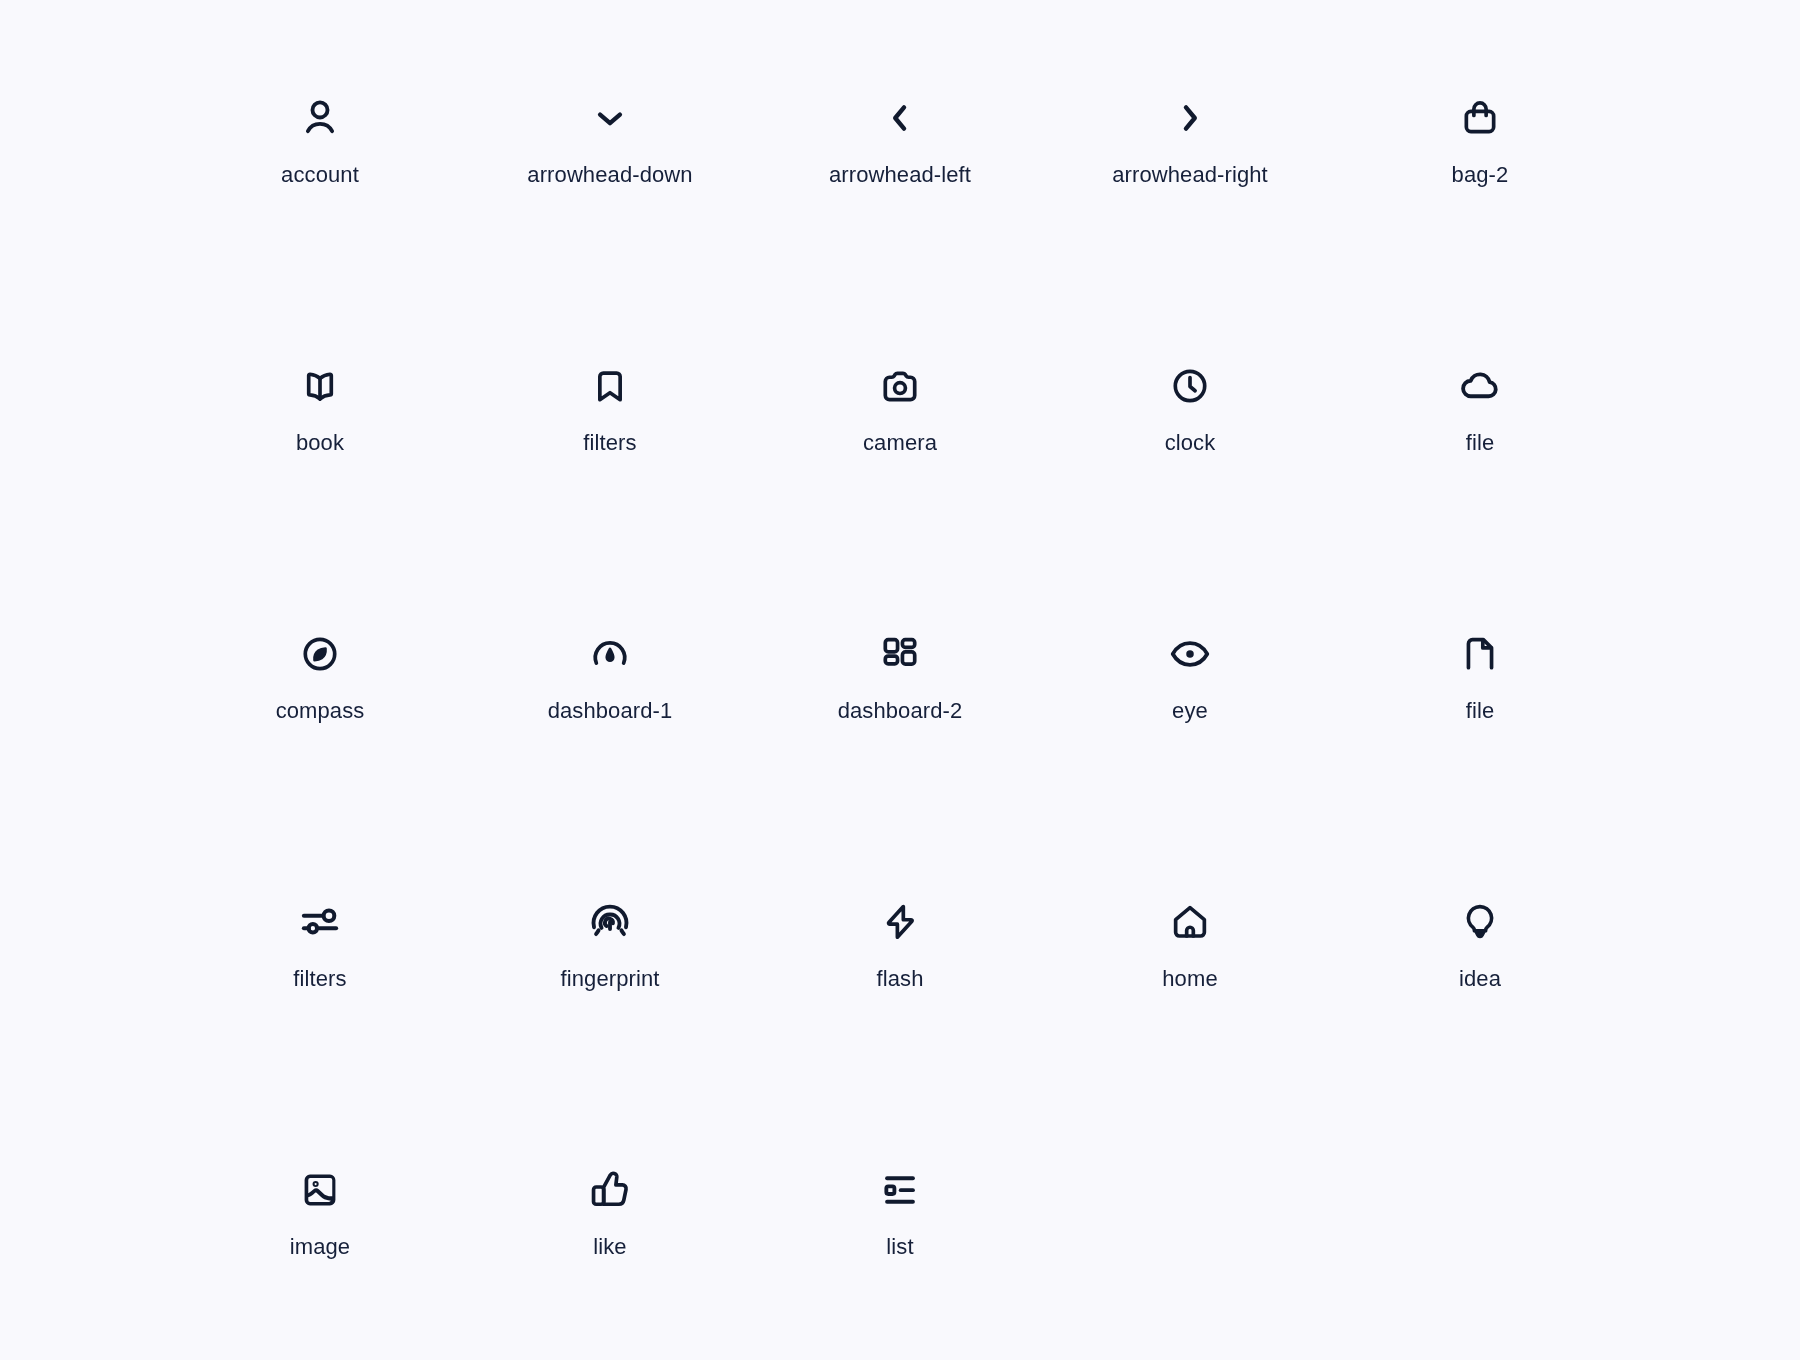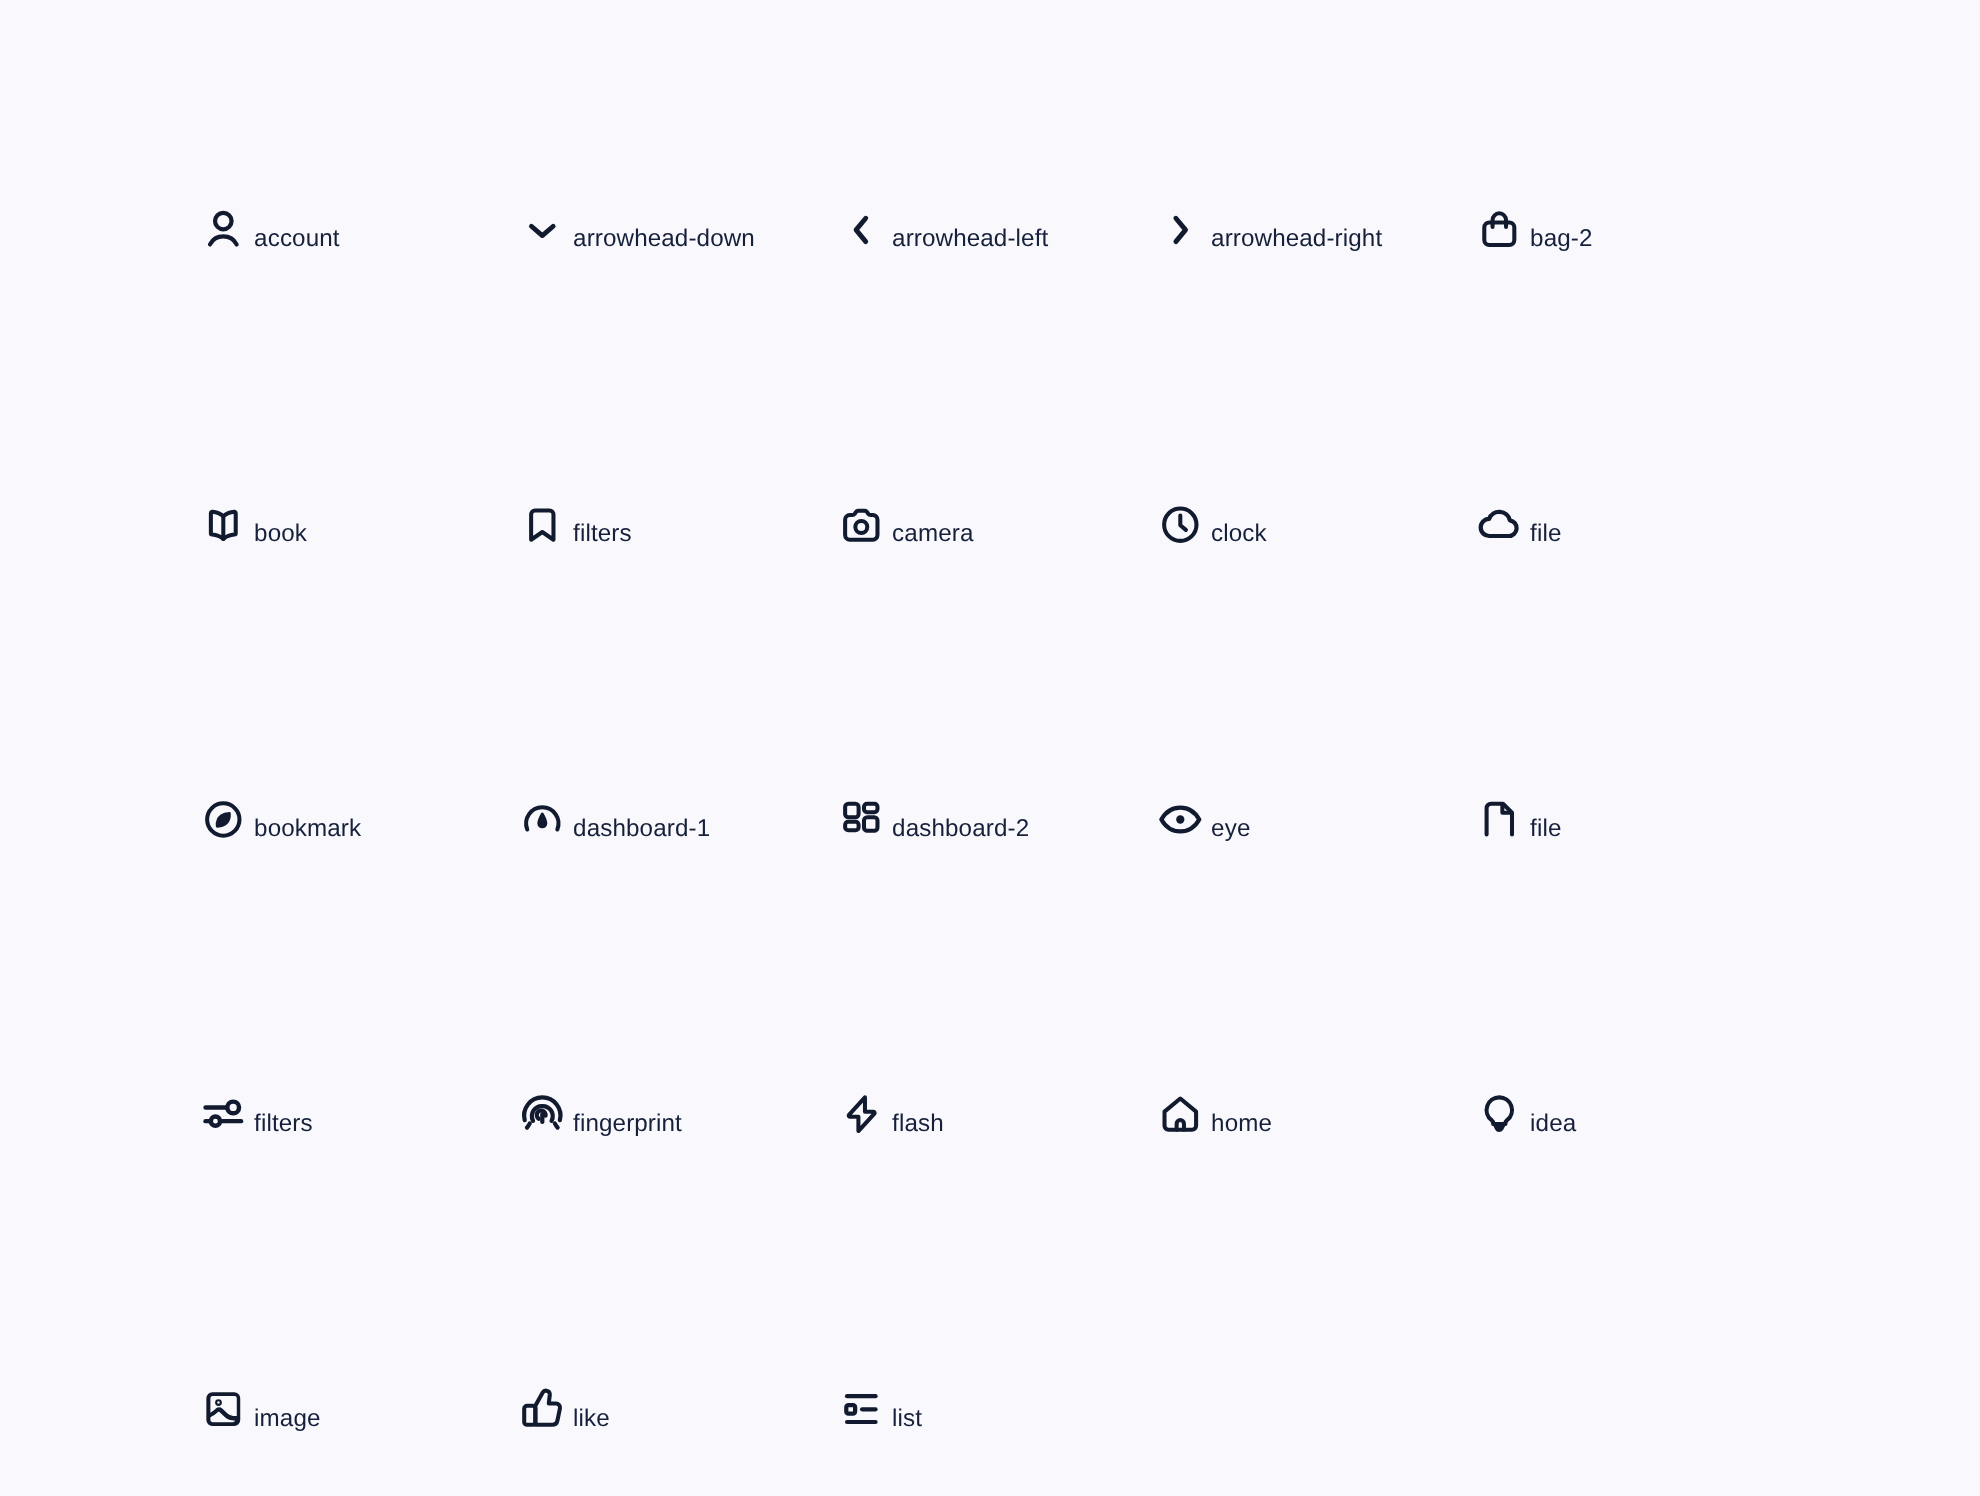--- a/index.html
+++ b/index.html
@@ -26,21 +26,21 @@
     display: grid;
     grid-template-columns: repeat(5, 290px);
     grid-template-rows: repeat(5, 268px);
     justify-items: center;
     align-items: start;
   }
   .cell {
     width: 290px;
     height: 268px;
     display: flex;
-    flex-direction: row;
+    flex-direction: column;
     align-items: center;
     justify-content: flex-start;
     padding-top: 30px;
   }
   .glyph {
     width: 56px;
     height: 56px;
     display: flex;
     align-items: center;
     justify-content: center;
@@ -163,21 +163,21 @@
       <span class="label">file</span>
     </div>
 
     <div class="cell">
       <span class="glyph">
         <svg width="42" height="42" viewBox="0 0 24 24" fill="none" stroke="currentColor" stroke-width="2.1" stroke-linecap="round" stroke-linejoin="round">
           <circle cx="12" cy="12" r="8.4"></circle>
           <path d="M15.1 8.9c.2 2.5-.6 4.3-2.2 5.4-1.1.75-2.4 1.1-3.99 1.2-.2-2.5.6-4.3 2.2-5.4 1.1-.75 2.4-1.1 3.99-1.2z" fill="currentColor" stroke-width="1.6" stroke-linejoin="round"></path>
         </svg>
       </span>
-      <span class="label">bookmark</span>
+      <span class="label">compass</span>
     </div>
 
     <div class="cell">
       <span class="glyph">
         <svg width="42" height="42" viewBox="0 0 24 24" fill="none" stroke="currentColor" stroke-width="2.1" stroke-linecap="round" stroke-linejoin="round">
           <path d="M4.2 17.2a8.4 8.4 0 1 1 15.6 0"></path>
           <path d="M12 9.1c1.25 2.2 1.85 3.8 1.85 4.9a1.85 1.85 0 1 1-3.7 0c0-1.1.6-2.7 1.85-4.9z" fill="currentColor" stroke-width="1.5"></path>
         </svg>
       </span>
       <span class="label">dashboard-1</span>

